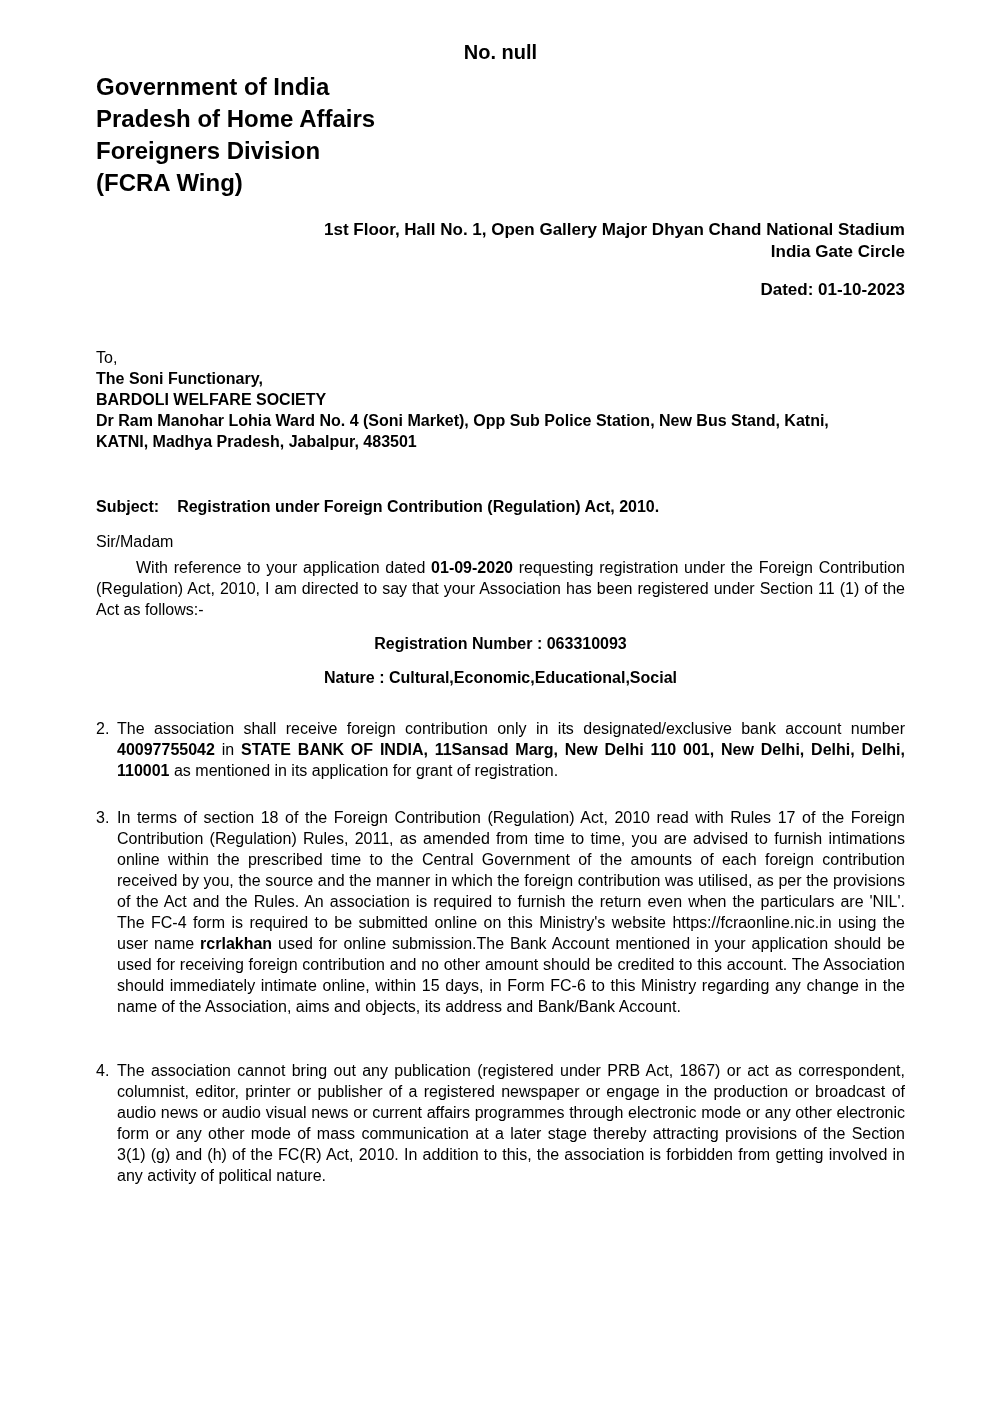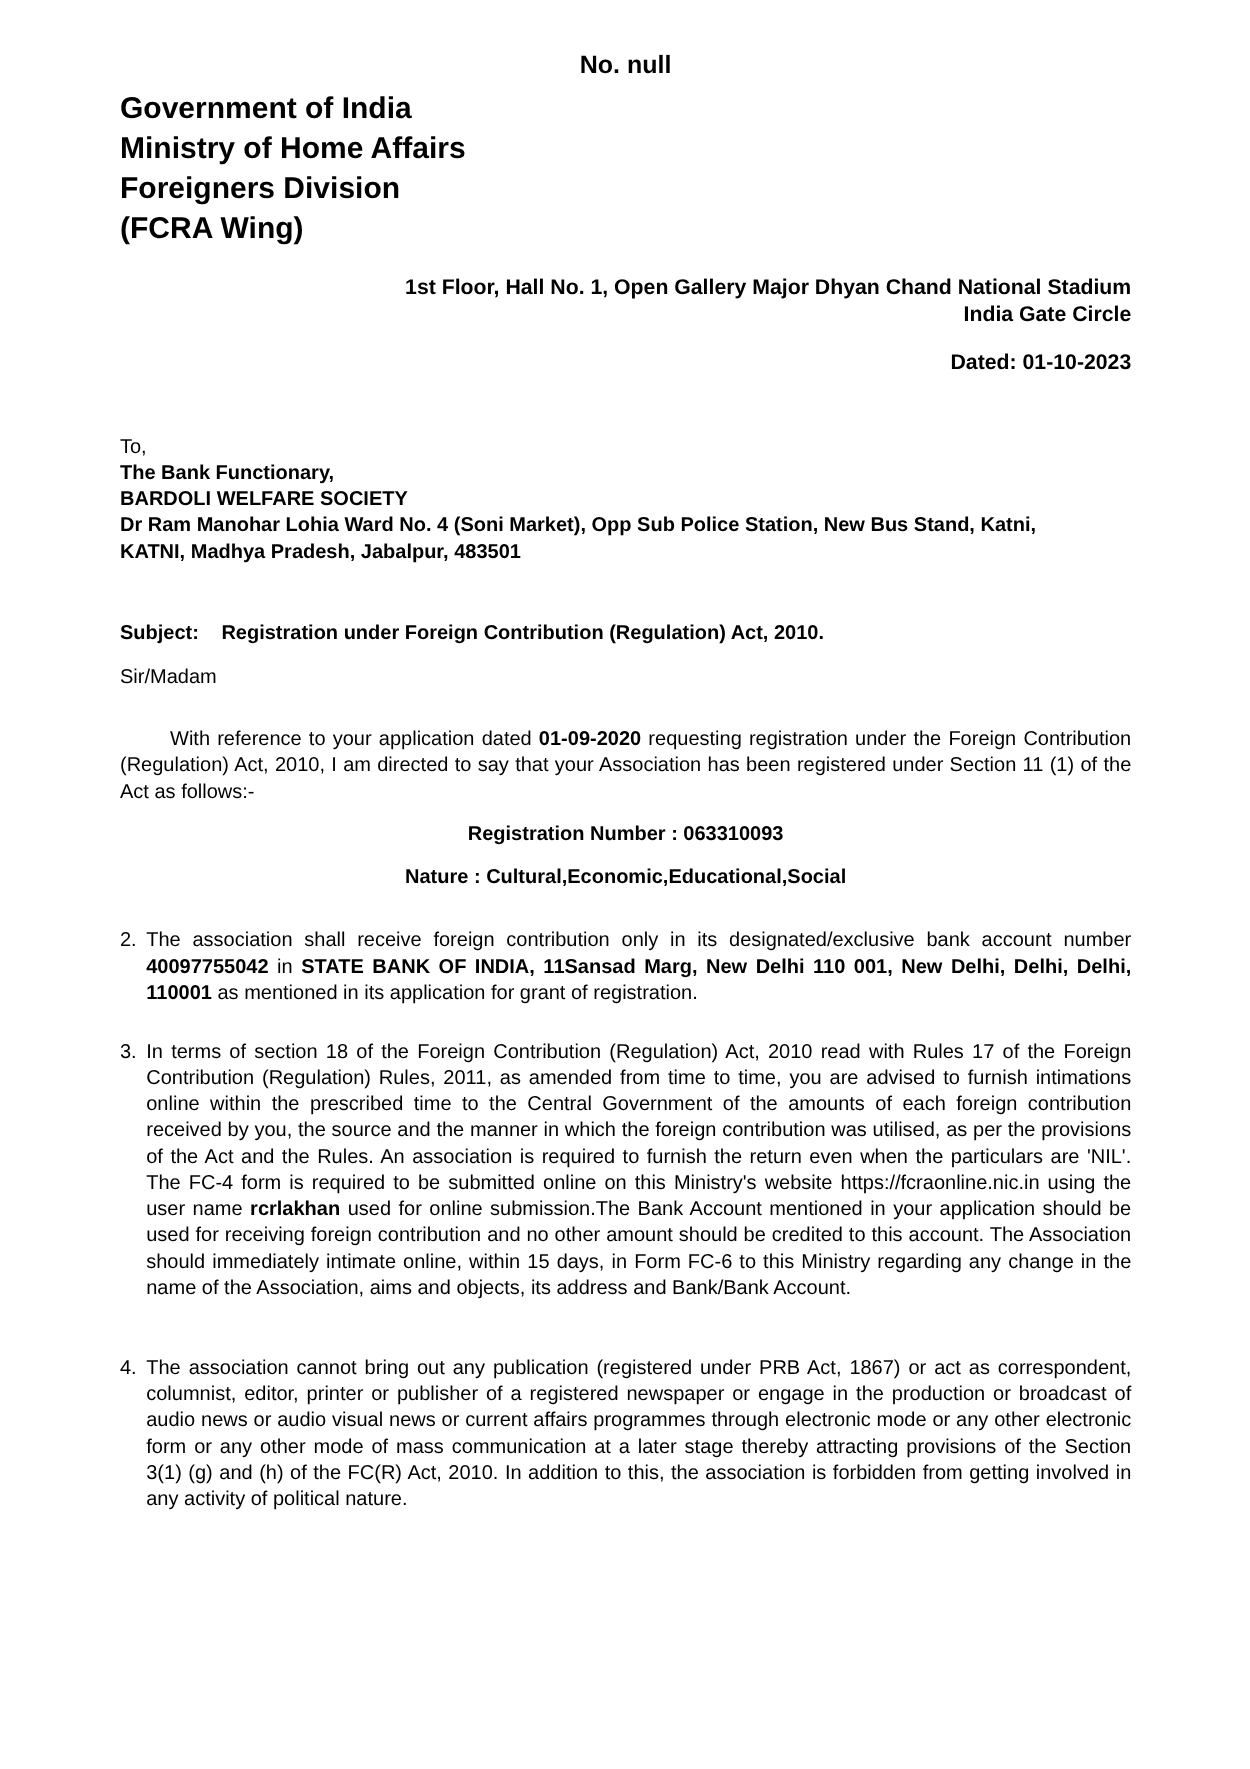--- a/index.html
+++ b/index.html
@@ -56,21 +56,21 @@
     line-height: 21px;
     font-weight: bold;
   }
   .subject-row .subject-label { margin-right: 18px; }
   .greeting {
     margin-top: 14px;
     font-size: 16px;
     line-height: 21px;
   }
   .intro-paragraph {
-    margin-top: 29px;
+    margin-top: 5px;
     font-size: 16px;
     line-height: 21px;
     text-align: justify;
     text-indent: 40px;
   }
   .centered-bold-line {
     text-align: center;
     font-weight: bold;
     font-size: 16px;
     line-height: 21px;
@@ -97,35 +97,35 @@
 </style>
 </head>
 <body>
 
 <div class="page">
 
   <div class="ref-no">No. null</div>
 
   <div class="header-block">
     <div>Government of India</div>
-    <div>Ministry of Home Affairs</div>
+    <div>Pradesh of Home Affairs</div>
     <div>Foreigners Division</div>
     <div>(FCRA Wing)</div>
   </div>
 
   <div class="office-address">
     <div>1st Floor, Hall No. 1, Open Gallery Major Dhyan Chand National Stadium</div>
     <div>India Gate Circle</div>
   </div>
 
   <div class="dated">Dated: 01-10-2023</div>
 
   <div class="recipient">
     <div class="to-line">To,</div>
-    <div class="addr-line">The Bank Functionary,</div>
+    <div class="addr-line">The Soni Functionary,</div>
     <div class="addr-line">BARDOLI WELFARE SOCIETY</div>
     <div class="addr-line">Dr Ram Manohar Lohia Ward No. 4 (Soni Market), Opp Sub Police Station, New Bus Stand, Katni,</div>
     <div class="addr-line">KATNI, Madhya Pradesh, Jabalpur, 483501</div>
   </div>
 
   <div class="subject-row">
     <span class="subject-label">Subject:</span><span>Registration under Foreign Contribution (Regulation) Act, 2010.</span>
   </div>
 
   <div class="greeting">Sir/Madam</div>

